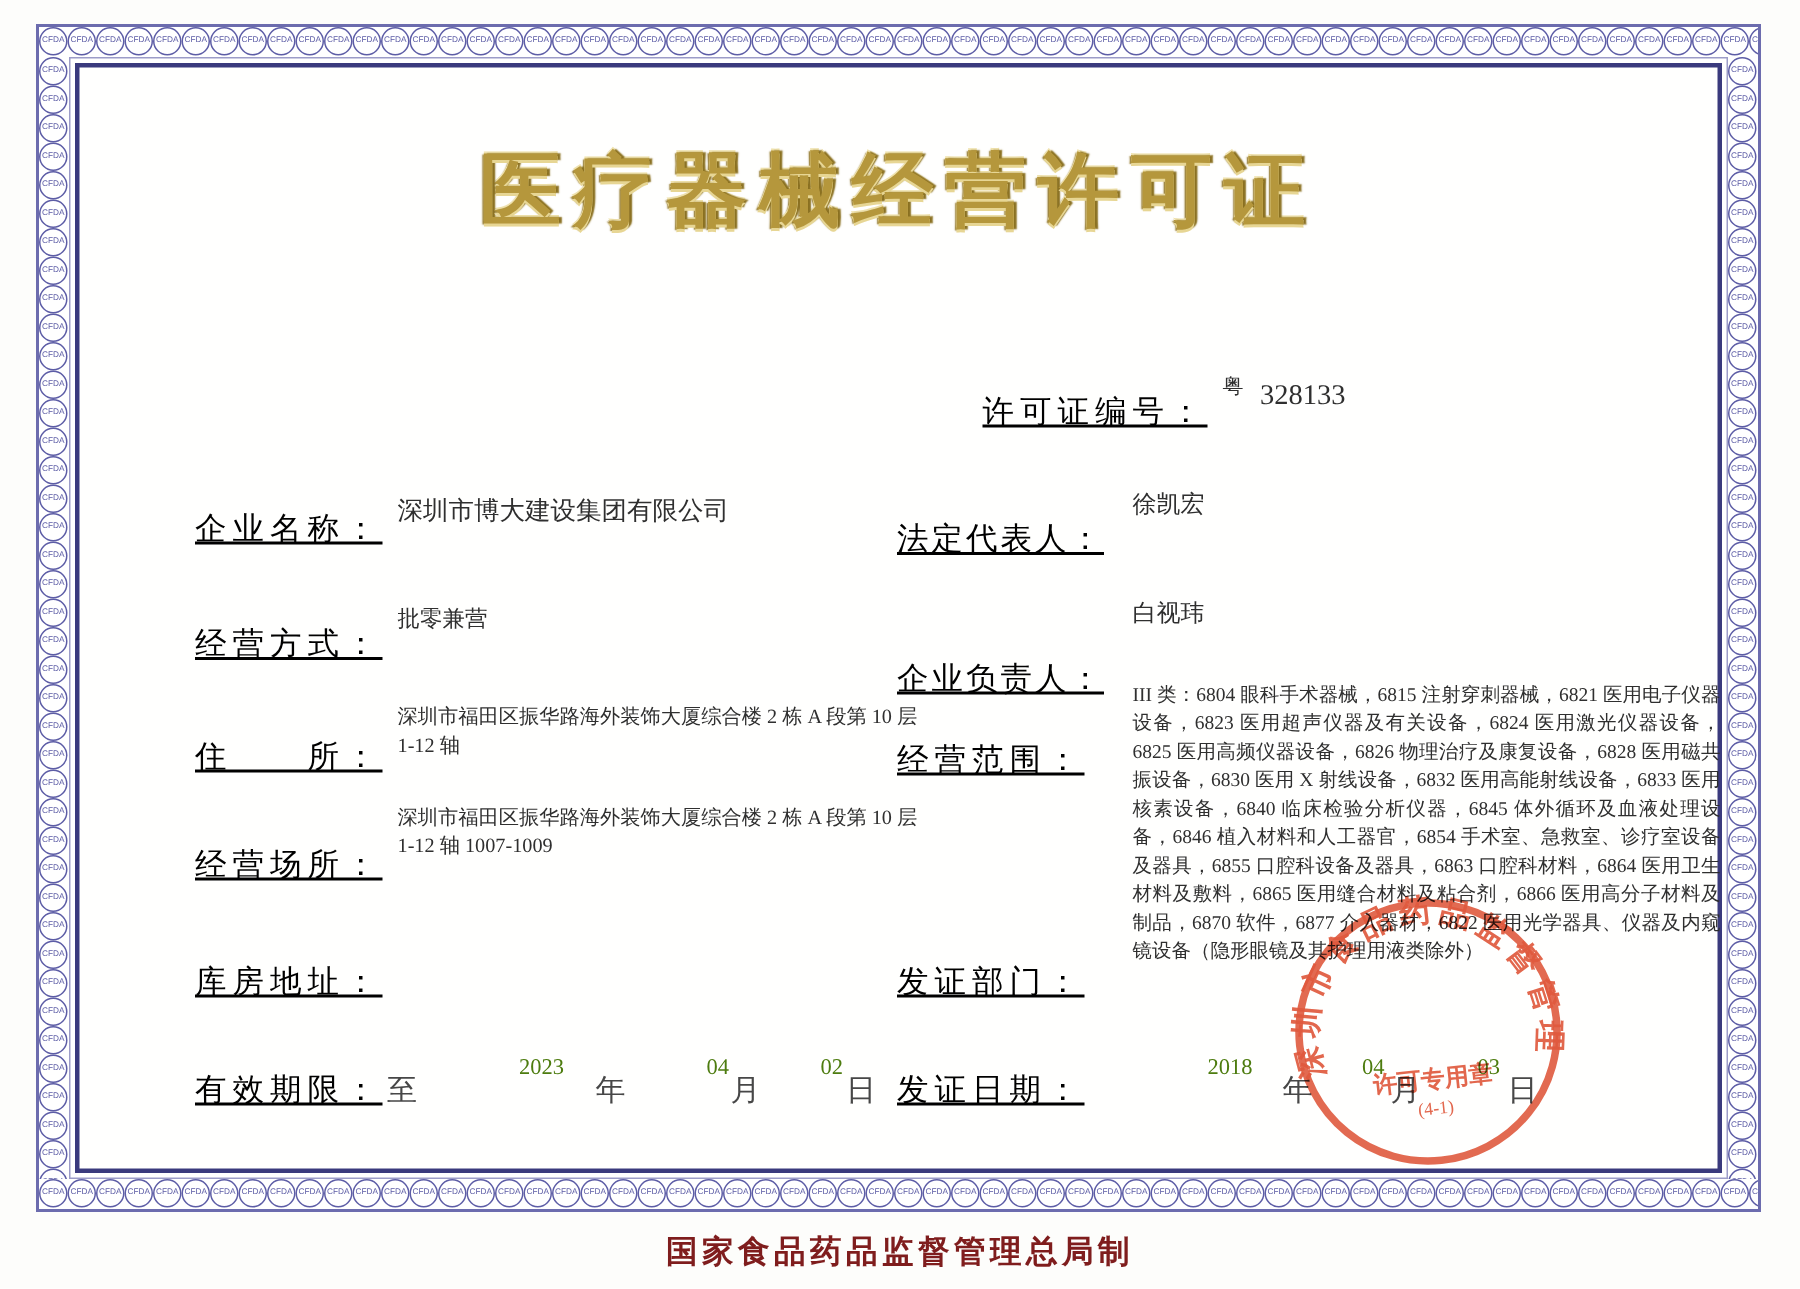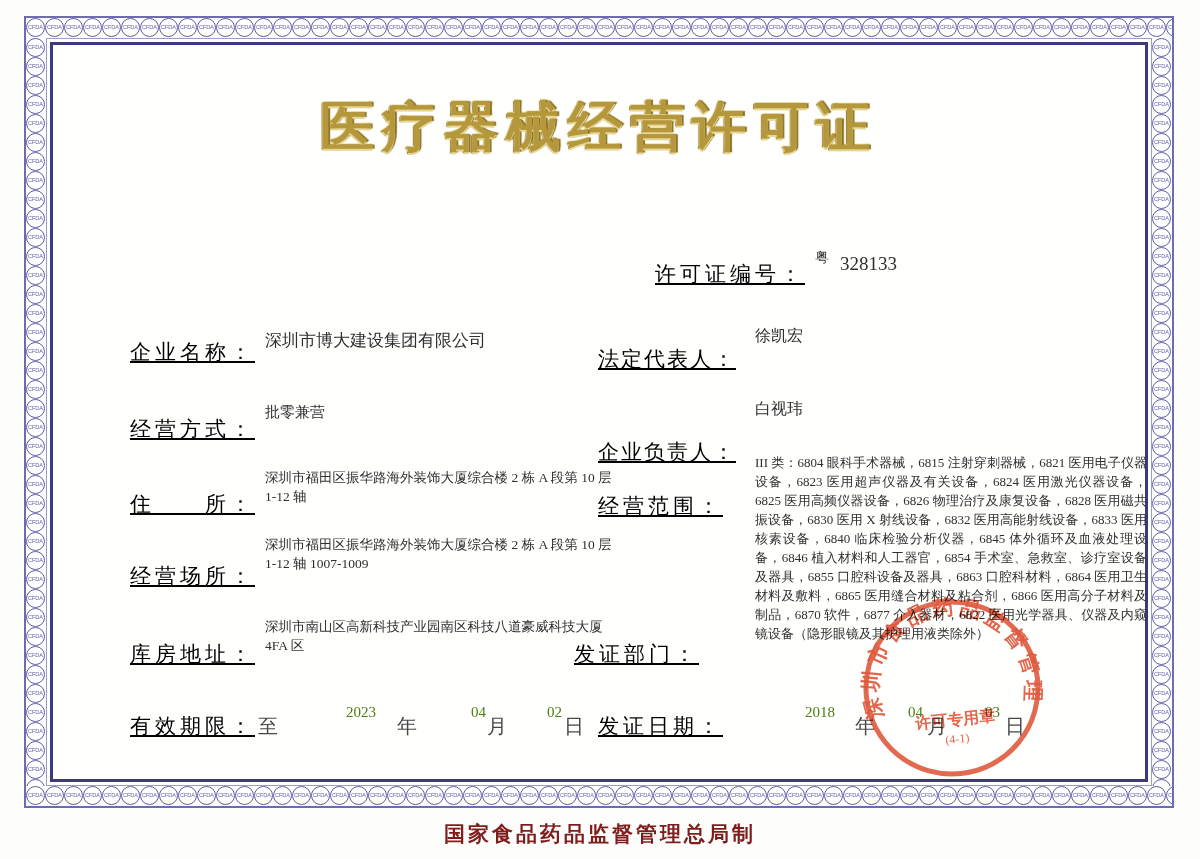--- a/index.html
+++ b/index.html
@@ -302,22 +302,21 @@
 
       <div class="abs lbl" style="left:77px;top:445px;">住　　所：</div>
       <div class="abs val wrap" style="left:212px;top:423px;width:352px;font-size:13.5px;">深圳市福田区振华路海外装饰大厦综合楼 2 栋 A 段第 10 层 1-12 轴</div>
       <div class="abs lbl" style="left:545px;top:447px;">经营范围：</div>
       <div class="abs val wrap scope" style="left:702px;top:408px;width:392px;">III 类：6804 眼科手术器械，6815 注射穿刺器械，6821 医用电子仪器设备，6823 医用超声仪器及有关设备，6824 医用激光仪器设备，6825 医用高频仪器设备，6826 物理治疗及康复设备，6828 医用磁共振设备，6830 医用 X 射线设备，6832 医用高能射线设备，6833 医用核素设备，6840 临床检验分析仪器，6845 体外循环及血液处理设备，6846 植入材料和人工器官，6854 手术室、急救室、诊疗室设备及器具，6855 口腔科设备及器具，6863 口腔科材料，6864 医用卫生材料及敷料，6865 医用缝合材料及粘合剂，6866 医用高分子材料及制品，6870 软件，6877 介入器材，6822 医用光学器具、仪器及内窥镜设备（隐形眼镜及其护理用液类除外）</div>
 
       <div class="abs lbl" style="left:77px;top:517px;">经营场所：</div>
       <div class="abs val wrap" style="left:212px;top:490px;width:352px;font-size:13.5px;">深圳市福田区振华路海外装饰大厦综合楼 2 栋 A 段第 10 层 1-12 轴 1007-1009</div>
 
       <div class="abs lbl" style="left:77px;top:595px;">库房地址：</div>
-      <div class="abs val wrap" style="left:212px;top:572px;width:360px;font-size:13.5px;">深圳市南山区高新科技产业园南区科技八道豪威科技大厦 4FA 区</div>
-      <div class="abs lbl" style="left:521px;top:595px;">发证部门：</div>
+      <div class="abs lbl" style="left:545px;top:595px;">发证部门：</div>
       <div class="abs val" style="left:702px;top:592px;font-size:15px;"></div>
 
       <div class="abs lbl" style="left:77px;top:667px;text-align:center;">有效期限：</div>
       <div class="abs unit" style="left:205px;top:668px;">至</div>
       <div class="abs sup" style="left:293px;top:659px;">2023</div>
       <div class="abs unit" style="left:344px;top:668px;">年</div>
       <div class="abs sup" style="left:418px;top:659px;">04</div>
       <div class="abs unit" style="left:434px;top:668px;">月</div>
       <div class="abs sup" style="left:494px;top:659px;">02</div>
       <div class="abs unit" style="left:511px;top:668px;">日</div>

